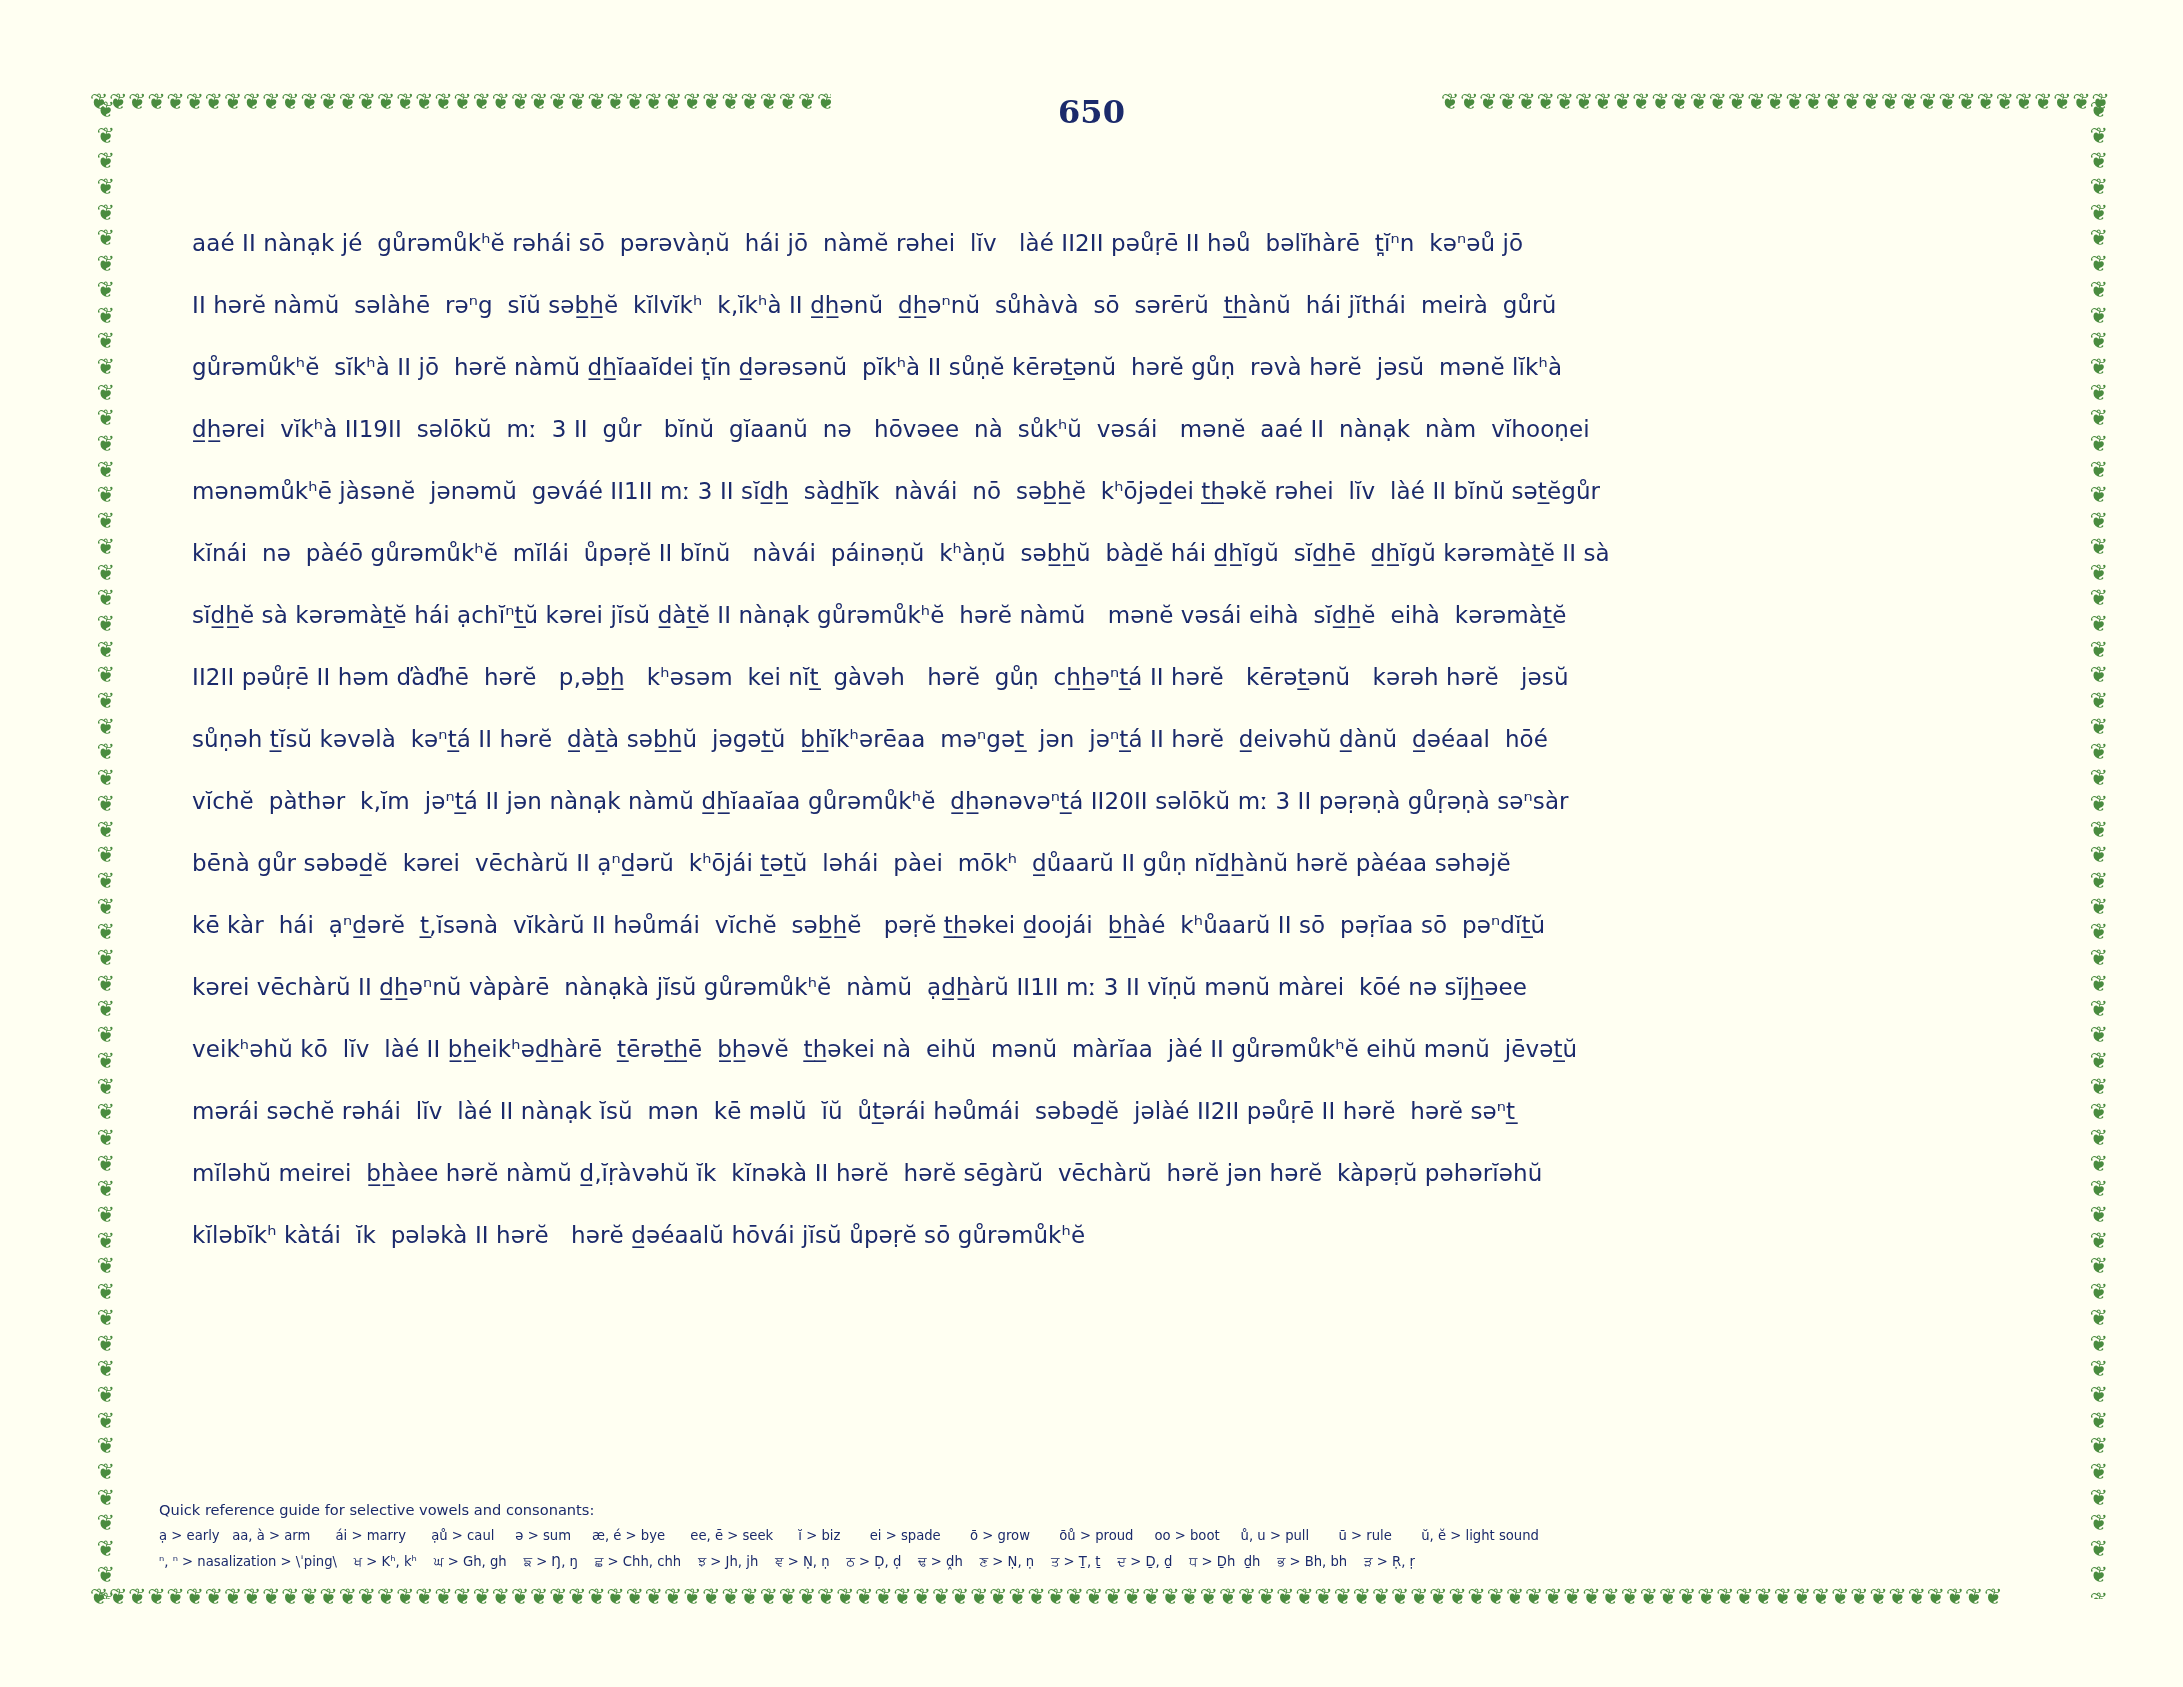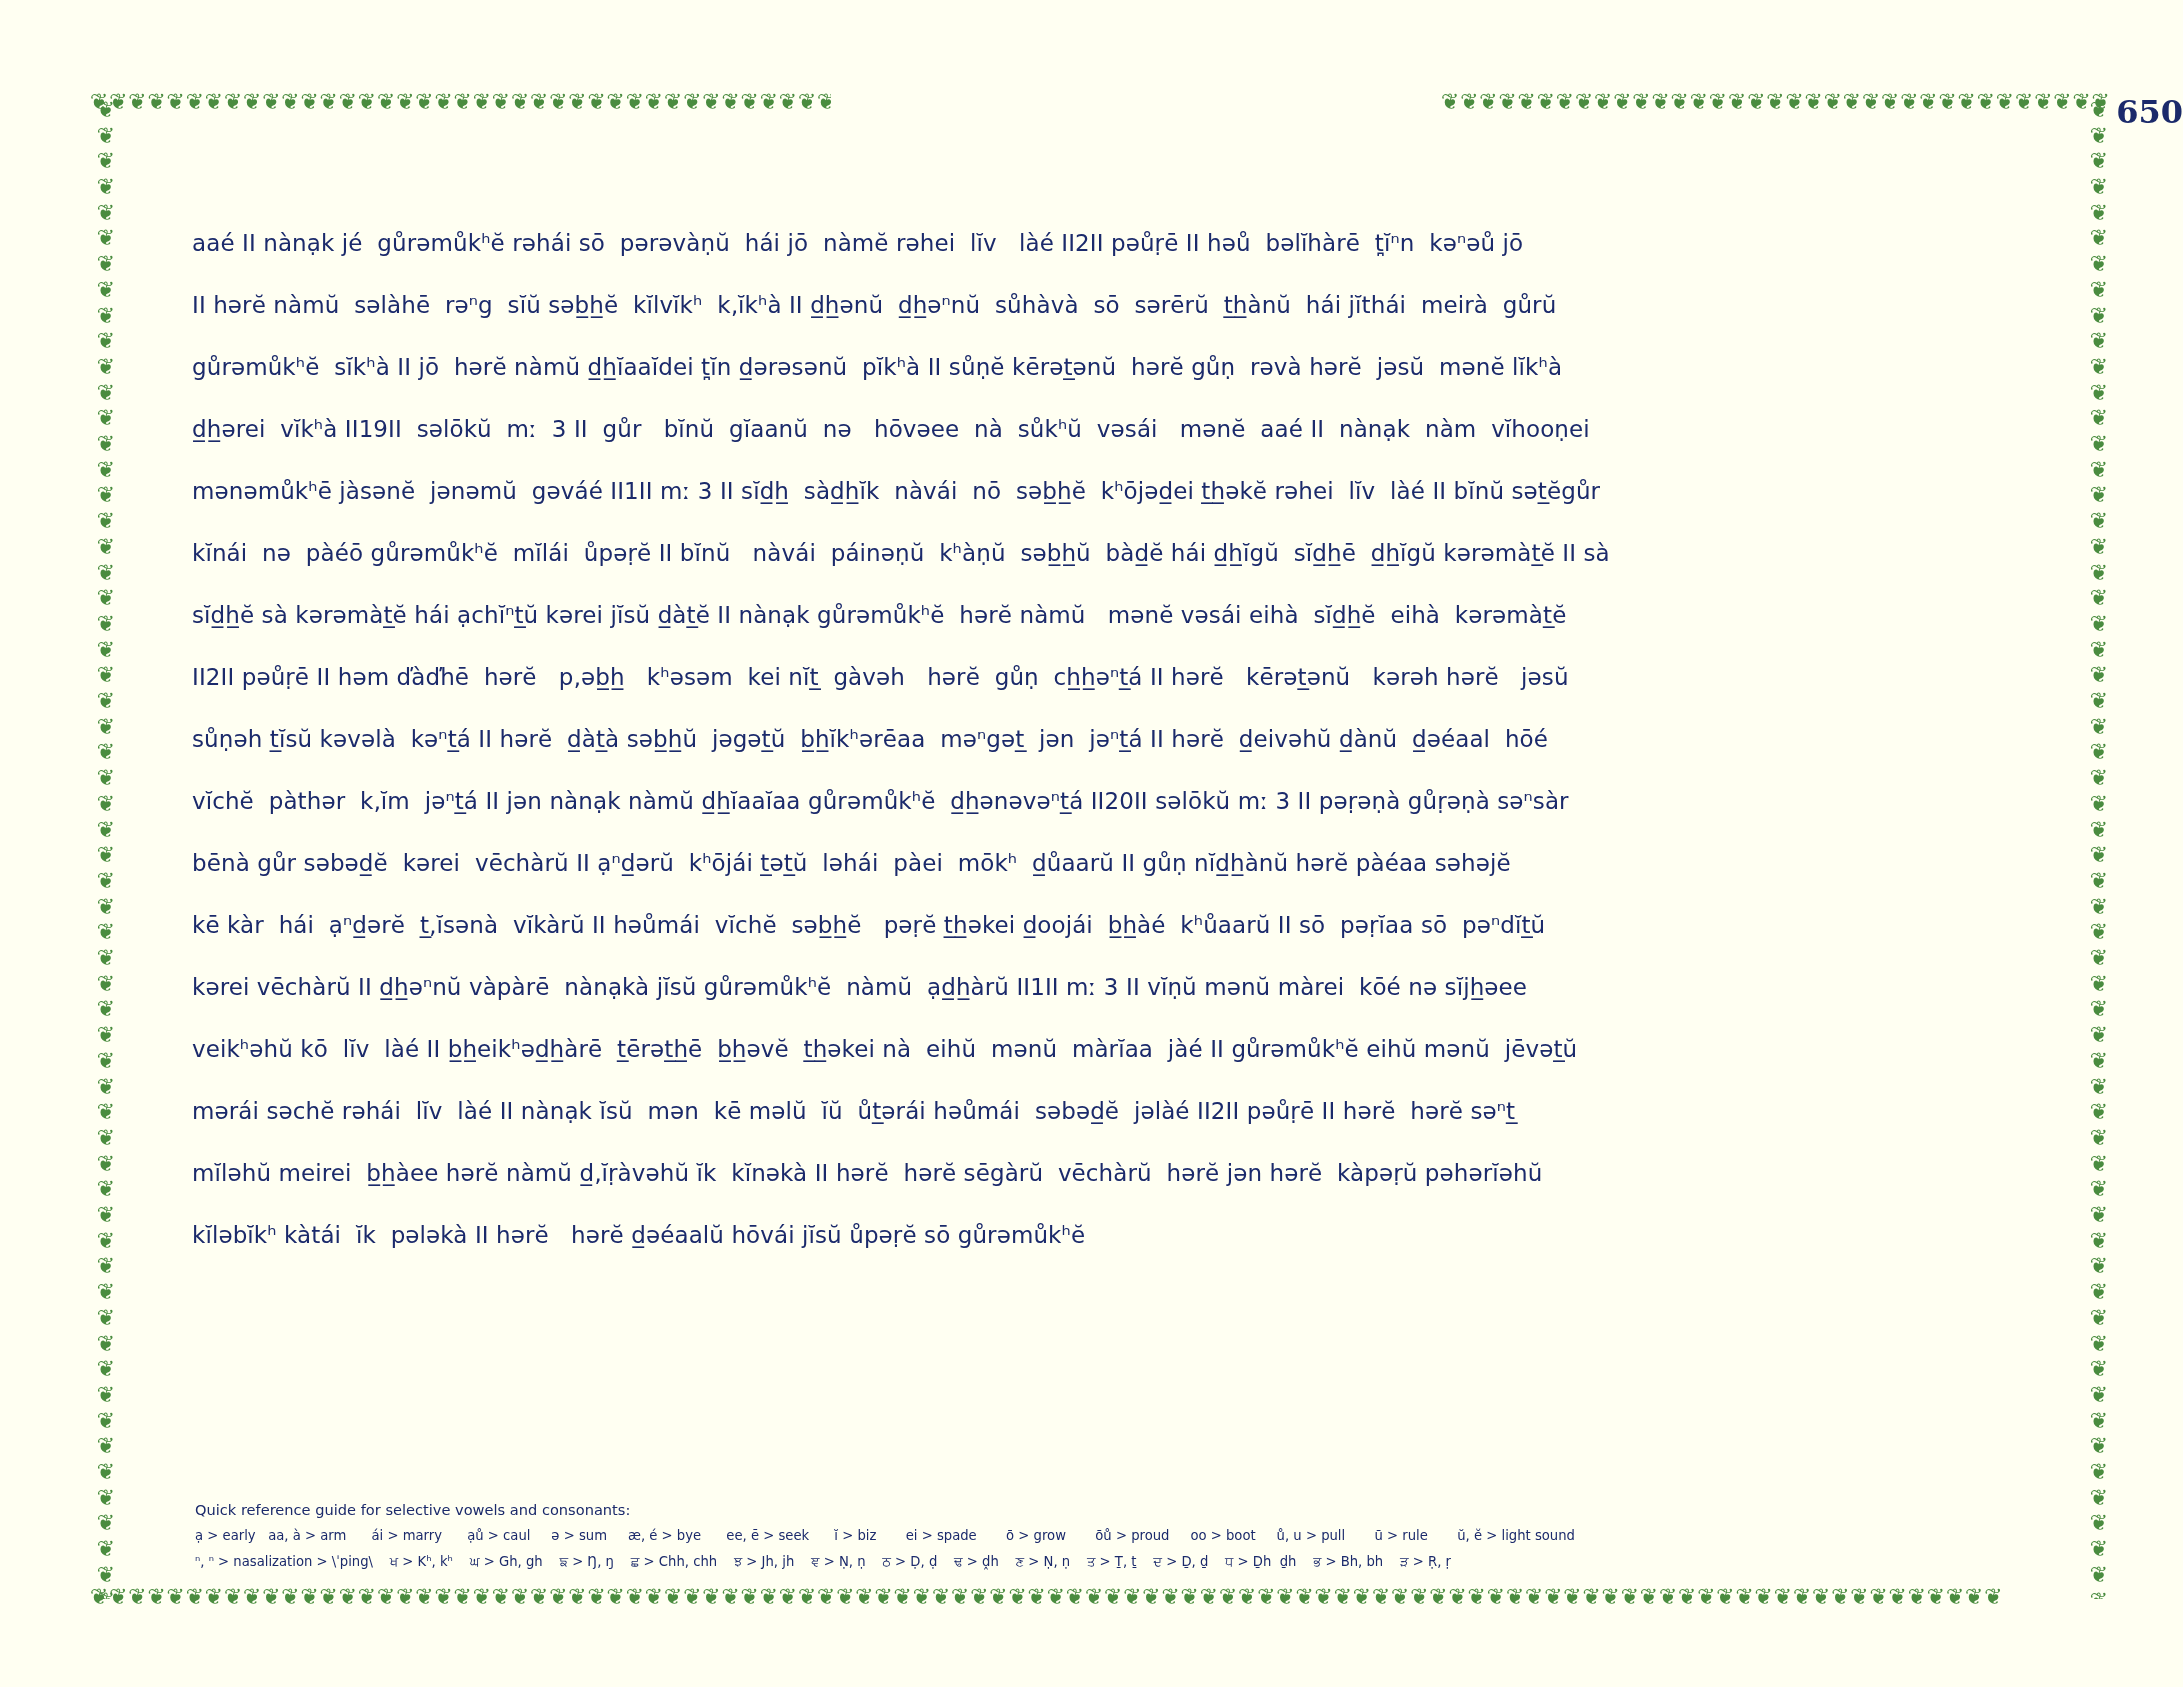--- a/index.html
+++ b/index.html
@@ -77,21 +77,21 @@
     width: 2018px;
     overflow: hidden;
   }
 
   
   .page-number {
     position: absolute;
     left: 0;
     top: 93px;
     width: 2183px;
-    text-align: right;
+    text-align: center;
     font-family: "DejaVu Serif", serif;
     font-weight: bold;
     font-size: 32px;
     color: #1b2a6b;
   }
 
   
   .body-text {
     position: absolute;
     left: 192px;
@@ -106,21 +106,20 @@
     letter-spacing: 0.1px;
     font-family: "DejaVu Sans", sans-serif;
   }
 
   
   .legend {
     position: absolute;
     left: 159px;
     top: 1501px;
     width: 1919px;
-    margin-left: 36px;
   }
   .legend-title {
     font-size: 14.6px;
     color: #1b2a6b;
     margin-bottom: 6.6px;
     font-family: "DejaVu Sans", sans-serif;
   }
   .legend-row {
     font-size: 13.2px;
     color: #1b2a6b;

